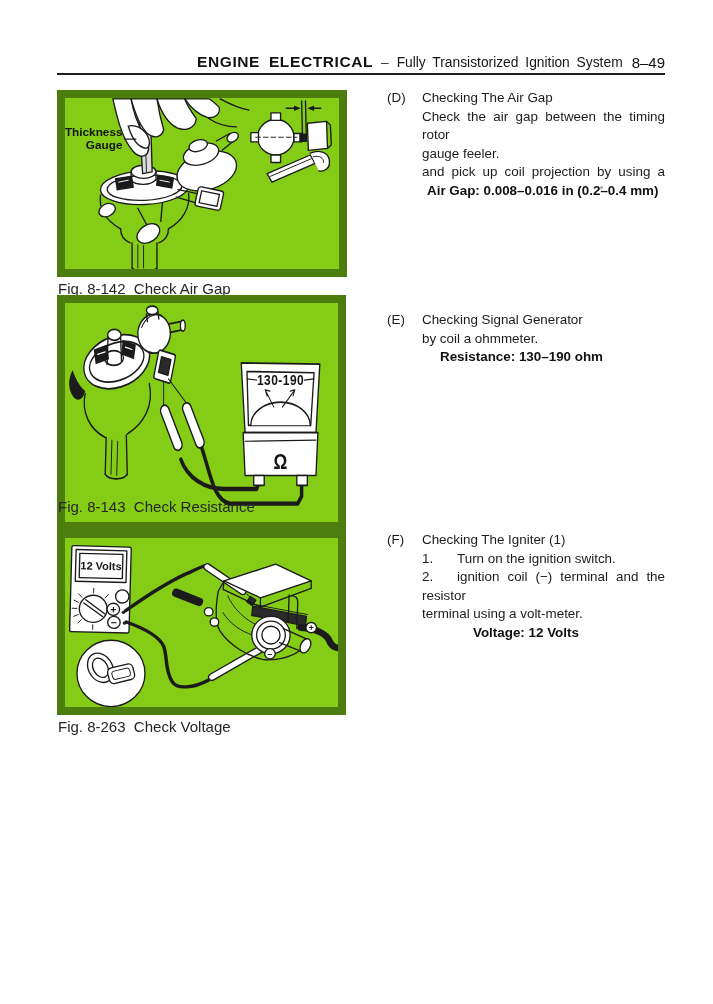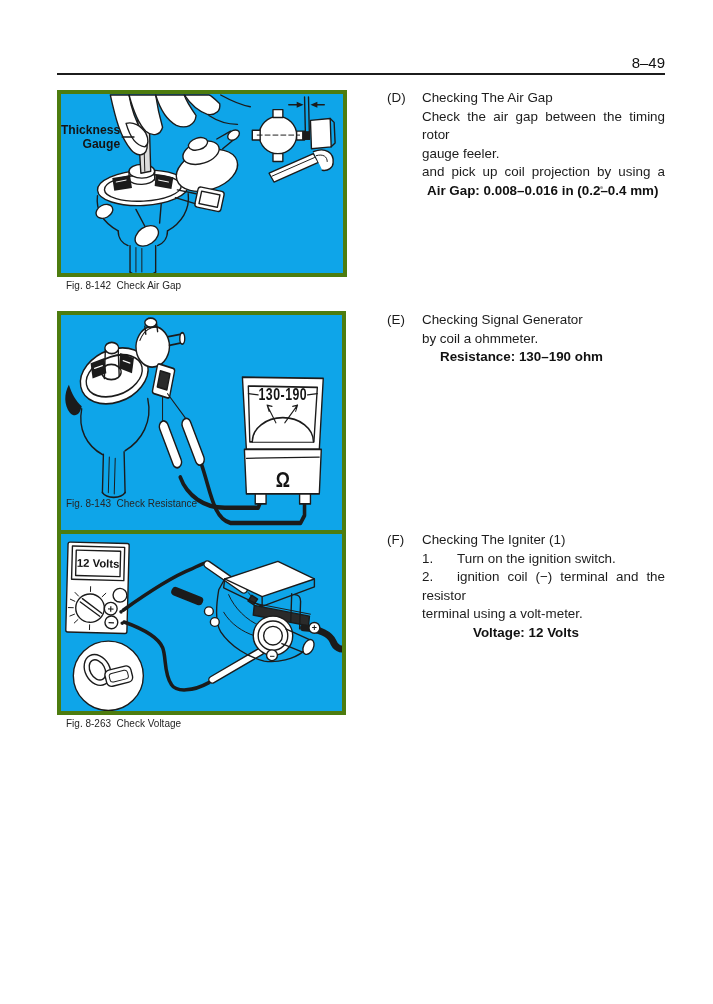--- a/index.html
+++ b/index.html
@@ -6,26 +6,26 @@
   .page{position:relative;width:713px;height:1004px;background:#ffffff;
         font-family:"Liberation Sans",sans-serif;color:#1d1d1d;overflow:hidden;}
   
   .hdr{position:absolute;left:197px;top:53px;display:flex;align-items:baseline;white-space:nowrap;}
   .hdr-title{font-weight:bold;font-size:15.5px;letter-spacing:0.6px;word-spacing:4px;color:#111;}
   .hdr-dash{margin:0 8px;font-size:13.5px;}
   .hdr-sub{font-size:13.8px;word-spacing:3px;color:#161616;}
   .hdr-page{position:absolute;top:54px;left:618px;width:47px;text-align:right;font-size:15px;color:#111;}
   .hline{position:absolute;left:57px;top:73px;width:608px;height:2.4px;background:#1c1c1c;}
   
-  .figbox{position:absolute;left:57px;border:4px solid #4d7c0f;background:#0ea5e9;box-sizing:border-box;}
+  .figbox{position:absolute;left:57px;border:8px solid #4d7c0f;background:#84cc16;box-sizing:border-box;}
   #fig1{top:90px;width:290px;height:187px;}
-  #fig2{top:311px;width:289px;height:235px;}
+  #fig2{top:295px;width:289px;height:235px;}
   #fig3{top:530px;width:289px;height:185px;}
   .figbox svg{display:block;width:100%;height:100%;}
-  .figcap{position:absolute;left:66px;font-size:10px;color:#262626;white-space:pre;}
+  .figcap{position:absolute;left:58px;font-size:15px;color:#262626;white-space:pre;}
   #cap1{top:280px;} #cap2{top:498px;} #cap3{top:718px;}
   
   .sec{position:absolute;left:387px;width:278px;font-size:13.4px;line-height:18.6px;color:#1c1c1c;}
   #sec-d{top:89px;} #sec-e{top:311px;} #sec-f{top:531px;}
   .sec-head{display:flex;}
   .sec-label{width:35px;flex:none;}
   .sec-body{margin-left:35px;}
   .tl{text-align:justify;text-align-last:justify;}
   .tl.last{text-align:left;text-align-last:auto;}
   .spec{font-weight:bold;color:#111;}
@@ -41,20 +41,25 @@
   .art .fw{fill:#ffffff;} .art .fg{fill:#dcdcdc;} .art .fb{fill:#1b1b1b;stroke:none;}
   .art .fd{fill:#2a2a2a;} .art .thick{stroke-width:3.6;} .art .hose{stroke-width:7;}
   .art .thin{stroke-width:1;} .art .wl{stroke:#fff;stroke-width:1;}
   .art text{stroke:none;fill:#141414;font-family:"Liberation Sans",sans-serif;}
 </style>
 </head>
 <body>
 
 <div class="page">
 
+  <div class="hdr">
+    <span class="hdr-title">ENGINE ELECTRICAL</span>
+    <span class="hdr-dash">–</span>
+    <span class="hdr-sub">Fully Transistorized Ignition System</span>
+  </div>
   <div class="hdr-page">8–49</div>
   <div class="hline"></div>
 
   <div class="figbox" id="fig1">
     <svg class="art" viewBox="0 0 286 183" preserveAspectRatio="none">
 
       <g>
         <path d="M37,104 C35,120 44,132 58,140"></path>
         <path d="M129,102 C131,118 122,132 108,140"></path>
         <path d="M58,140 C58,148 63,153 68,155 M108,140 C108,148 103,153 98,155"></path>

